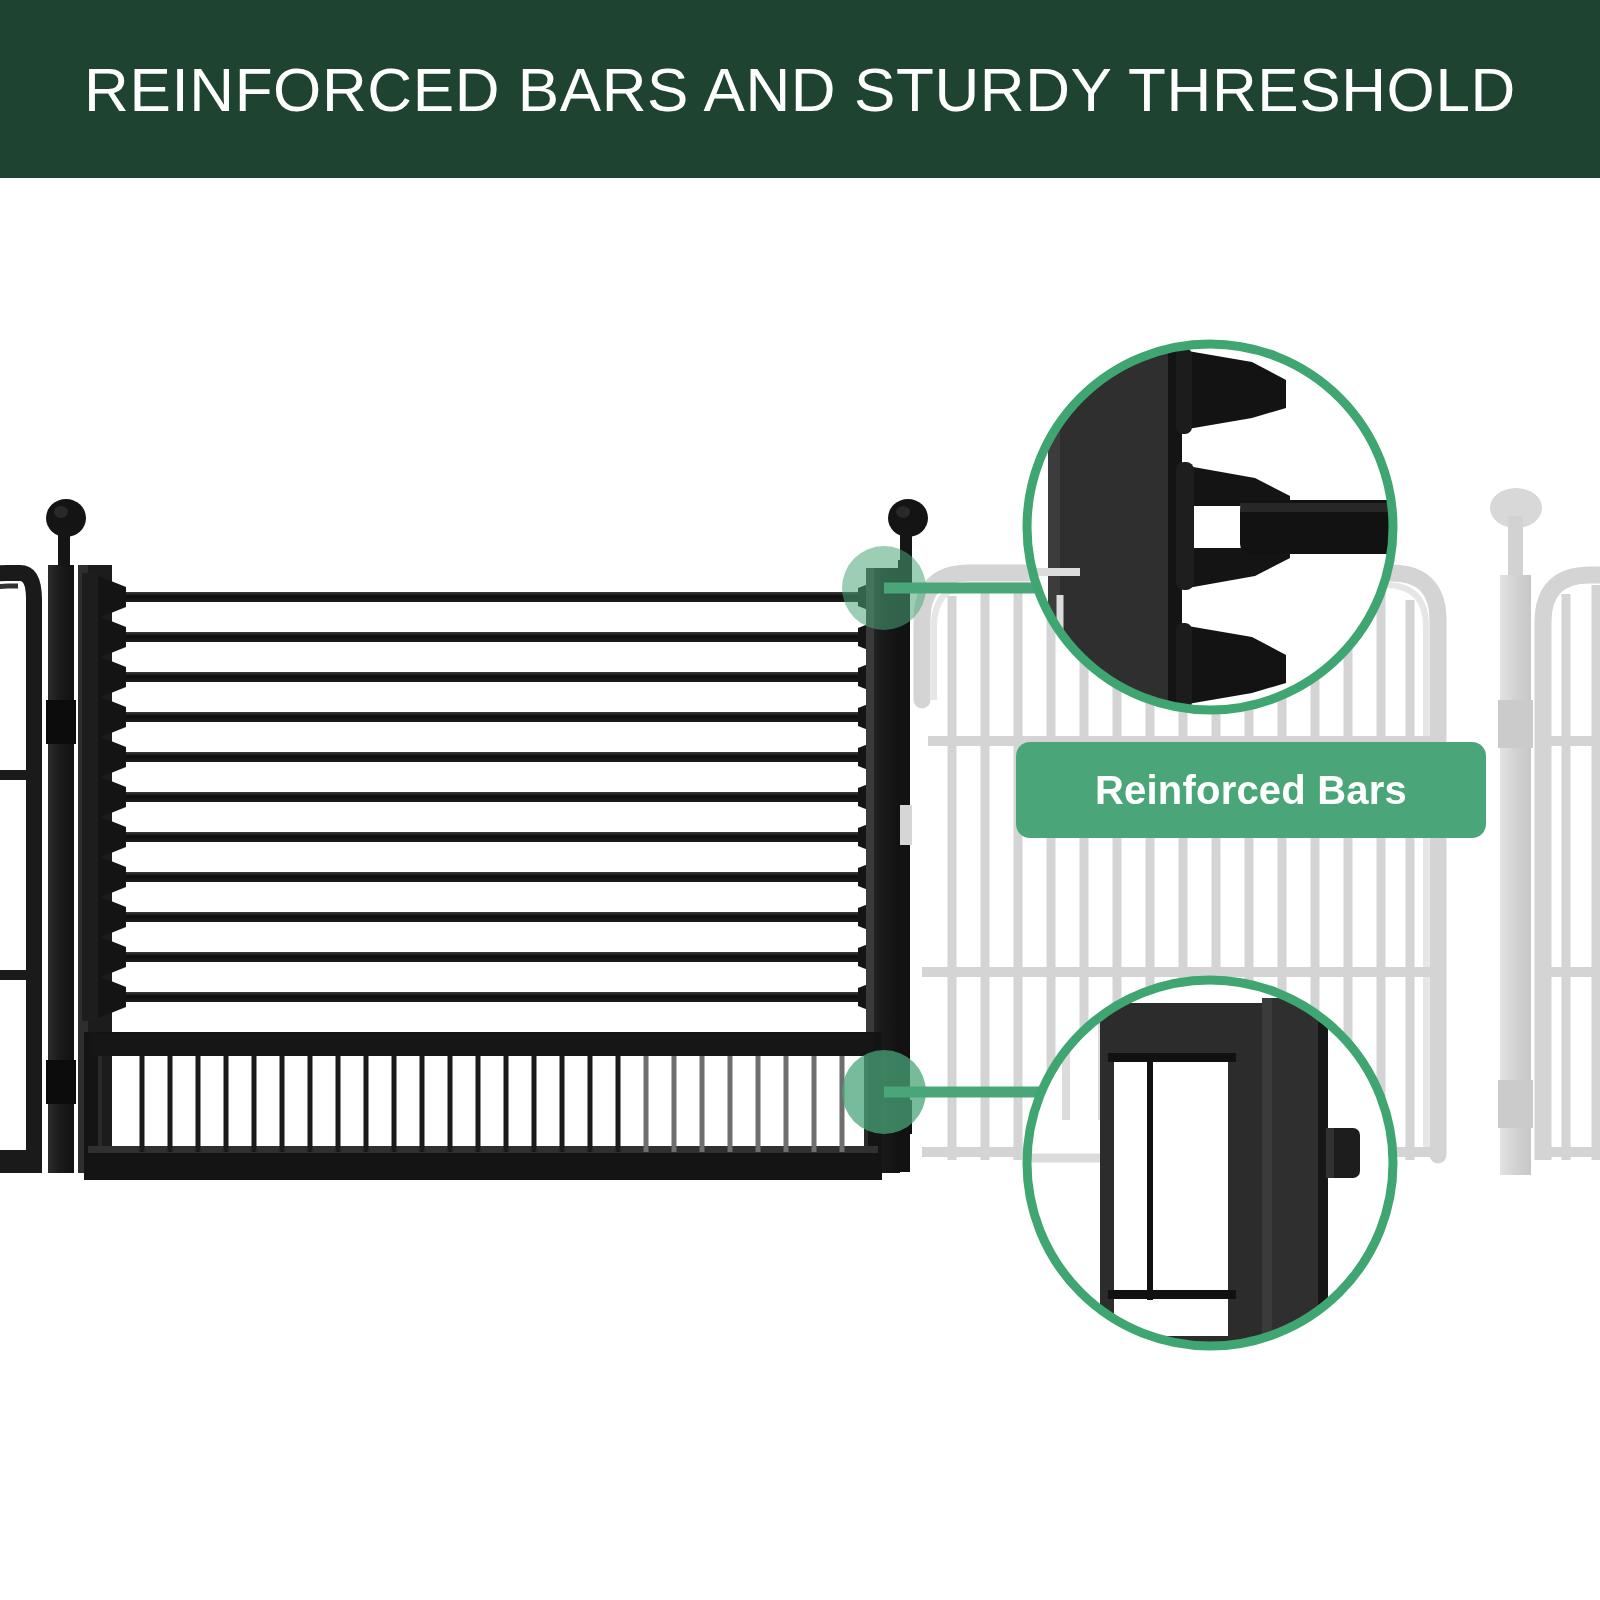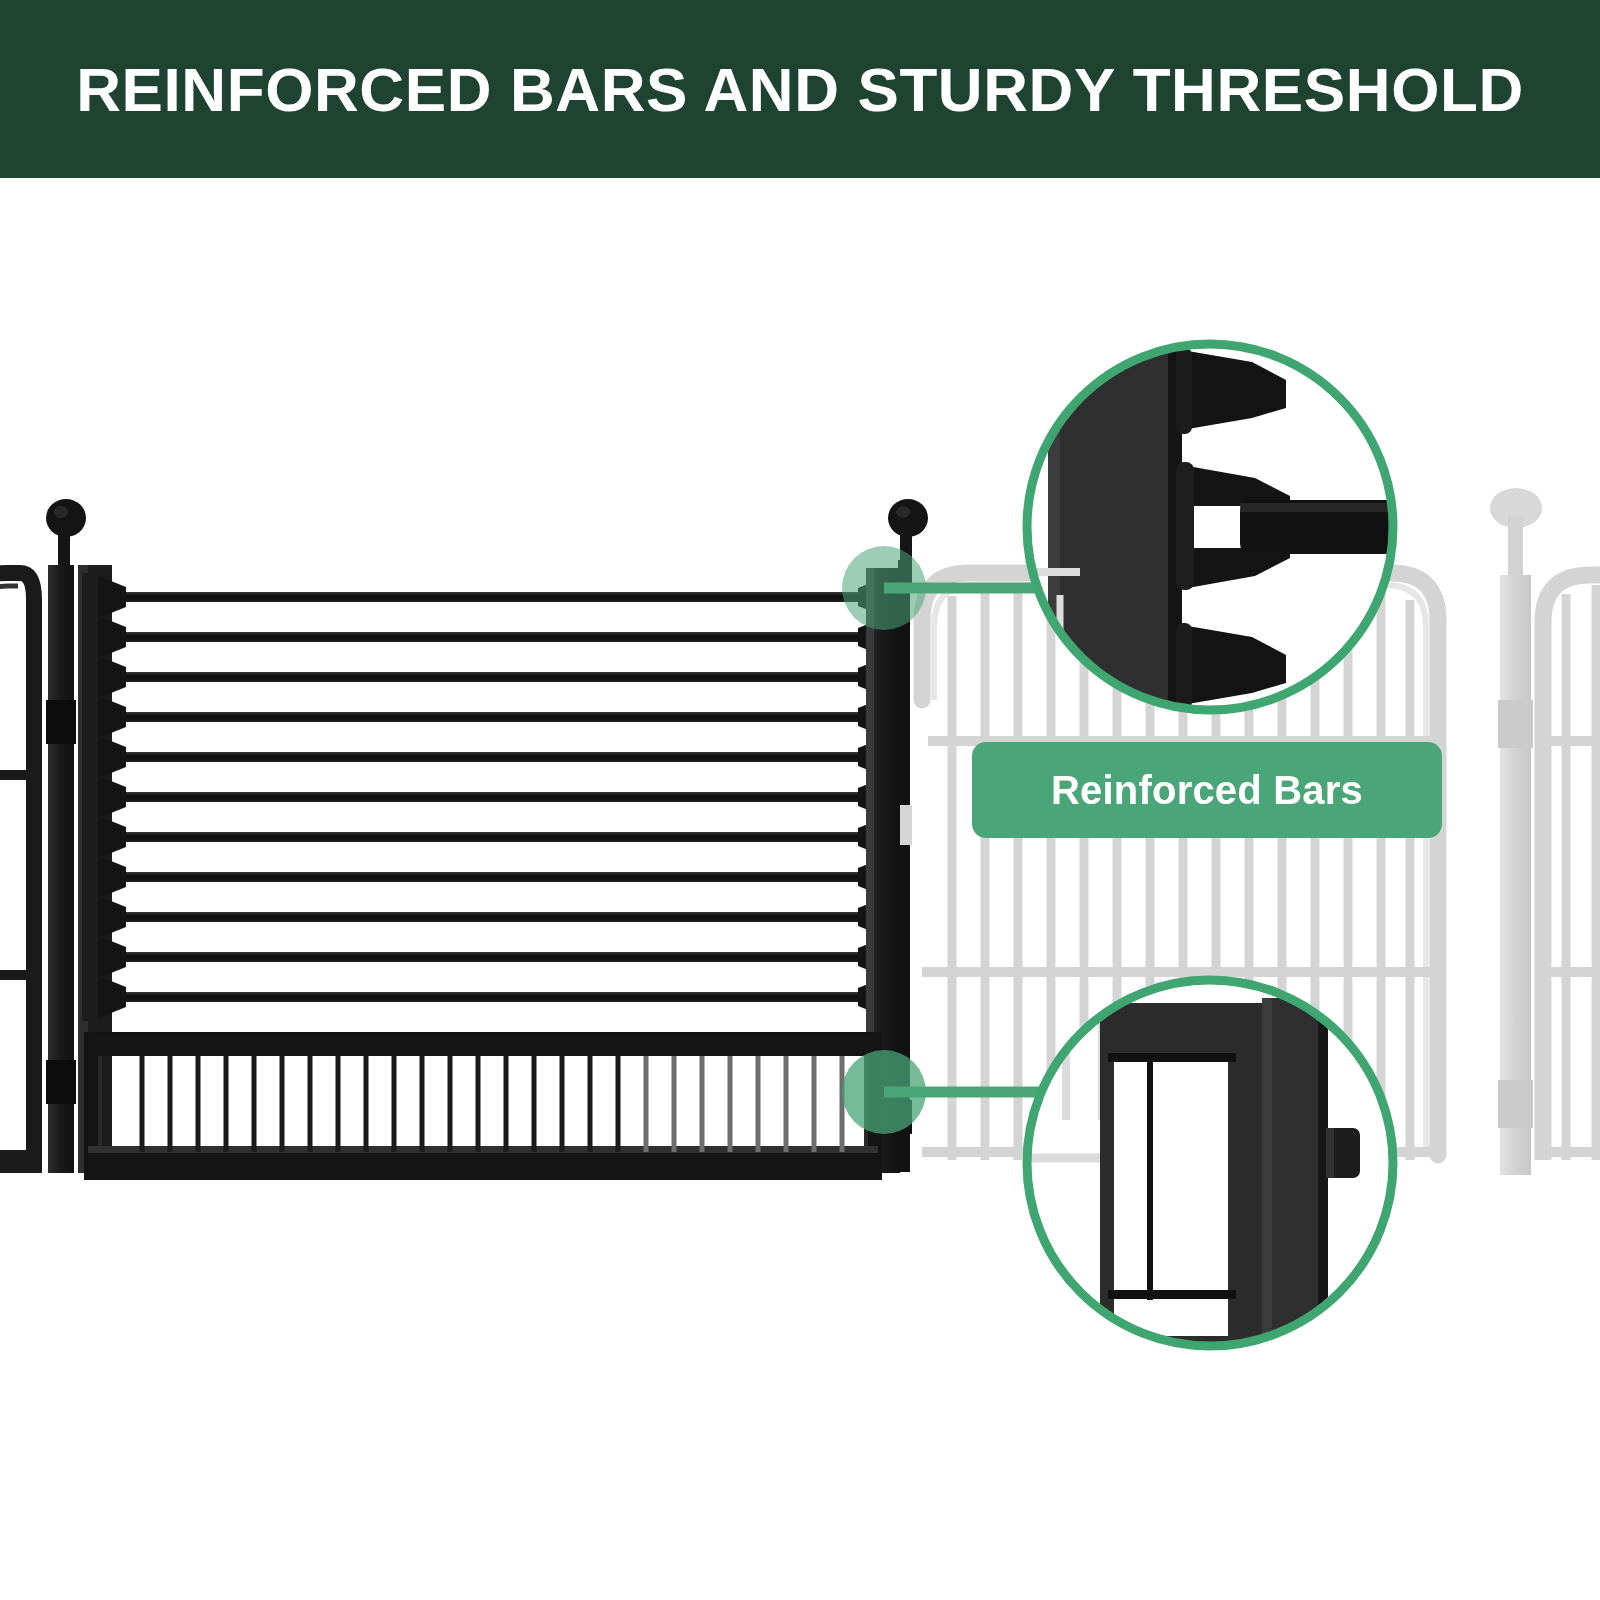--- a/index.html
+++ b/index.html
@@ -26,21 +26,21 @@
   }
   .header-title {
     position: absolute;
     left: 0; top: 0;
     width: 1600px; height: 178px;
     display: flex;
     align-items: center;
     justify-content: center;
     color: #ffffff;
     font-size: 62px;
-    font-weight: bold;
+    font-weight: normal;
     letter-spacing: 0.6px;
     white-space: nowrap;
     font-family: "Liberation Sans", sans-serif;
   }
 
   
   .art { position: absolute; left: 0; top: 0; width: 1600px; height: 1600px; }
 
   
   .badge {
@@ -49,20 +49,21 @@
     border-radius: 14px;
     display: flex;
     align-items: center;
     justify-content: center;
     color: #ffffff;
     font-size: 40px;
     font-weight: bold;
     letter-spacing: 0.2px;
     white-space: nowrap;
     font-family: "Liberation Sans", sans-serif;
+    margin-left: 44px;
   }
   #badge-bars      { left: 972px;  top: 742px;  width: 470px; height: 96px; }
   #badge-threshold { left: 972px;  top: 1382px; width: 470px; height: 96px; }
 </style>
 </head>
 <body>
 
 <div class="stage">
 
   <svg class="art" viewBox="0 0 1600 1600" xmlns="http://www.w3.org/2000/svg">

